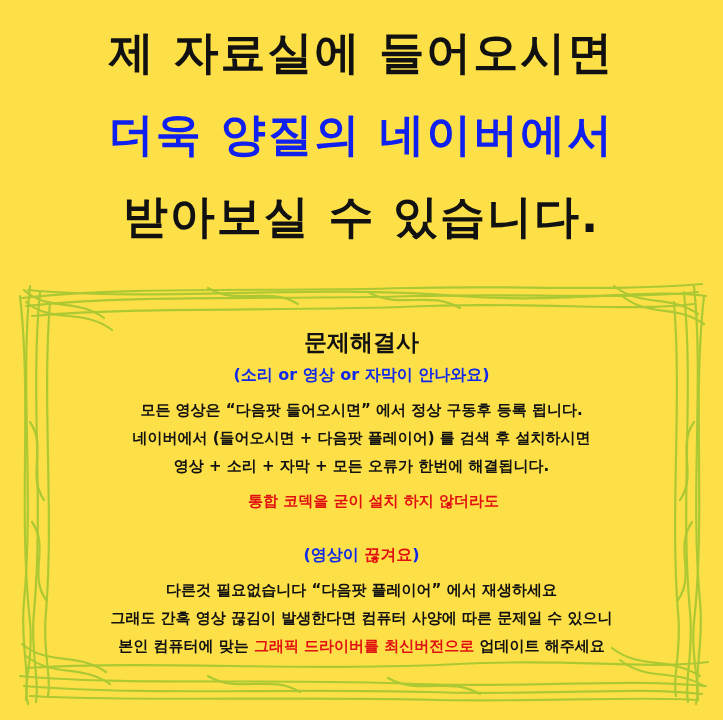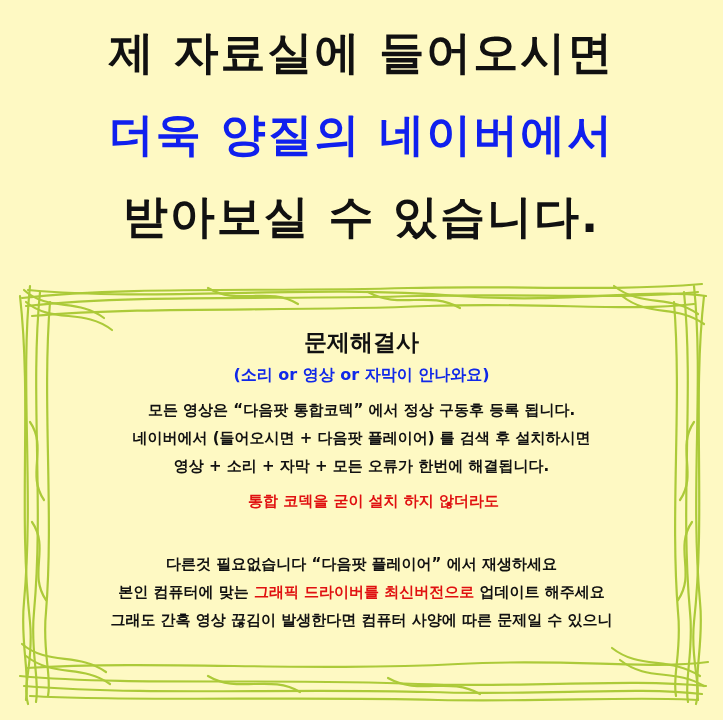--- a/index.html
+++ b/index.html
@@ -10,21 +10,21 @@
     width: 723px;
     height: 720px;
     background: #ffffff;
     font-family: "Liberation Sans", sans-serif;
     overflow: hidden;
   }
   #page {
     position: relative;
     width: 723px;
     height: 720px;
-    background: #fef9c3;
+    background: #fde047;
   }
 
   
   .headline {
     position: absolute;
     top: 12px;
     left: 0;
     width: 723px;
     text-align: center;
   }
@@ -147,29 +147,32 @@
         <path d="M684 250 C 666 276, 688 302, 670 328"></path>
       </g>
     </svg>
   </div>
 
   <div class="body-text">
     <div class="t-line title">문제해결사</div>
 
     <div class="t-line sub-blue">(소리 or 영상 or 자막이 안나와요)</div>
     <div class="gap-sm"></div>
-    <div class="t-line normal">모든 영상은 “다음팟 통합코덱” 에서 정상 구동후 등록 됩니다.</div>
+    <div class="t-line normal">모든 영상은 “다음팟 들어오시면” 에서 정상 구동후 등록 됩니다.</div>
     <div class="t-line normal">네이버에서 (들어오시면 + 다음팟 플레이어) 를 검색 후 설치하시면</div>
     <div class="t-line normal">영상 + 소리 + 자막 + 모든 오류가 한번에 해결됩니다.</div>
     <div class="gap-sm"></div>
     <div class="t-line red">통합 코덱을 굳이 설치 하지 않더라도</div>
 
     <div class="gap-lg"></div>
 
+    <div class="t-line sub-blue">
+      <span>(영상이 </span><span class="mix-red">끊겨요</span><span>)</span>
+    </div>
     <div class="gap-sm"></div>
     <div class="t-line normal">다른것 필요없습니다  “다음팟 플레이어” 에서 재생하세요</div>
+    <div class="t-line normal">그래도 간혹 영상 끊김이 발생한다면 컴퓨터 사양에 따른 문제일 수 있으니</div>
     <div class="t-line normal">
       <span class="mix-black">본인 컴퓨터에 맞는 </span><span class="mix-red">그래픽 드라이버를 최신버전으로</span><span class="mix-black"> 업데이트 해주세요</span>
     </div>
-    <div class="t-line normal">그래도 간혹 영상 끊김이 발생한다면 컴퓨터 사양에 따른 문제일 수 있으니</div>
   </div>
 
 </div>
 
 </body></html>

